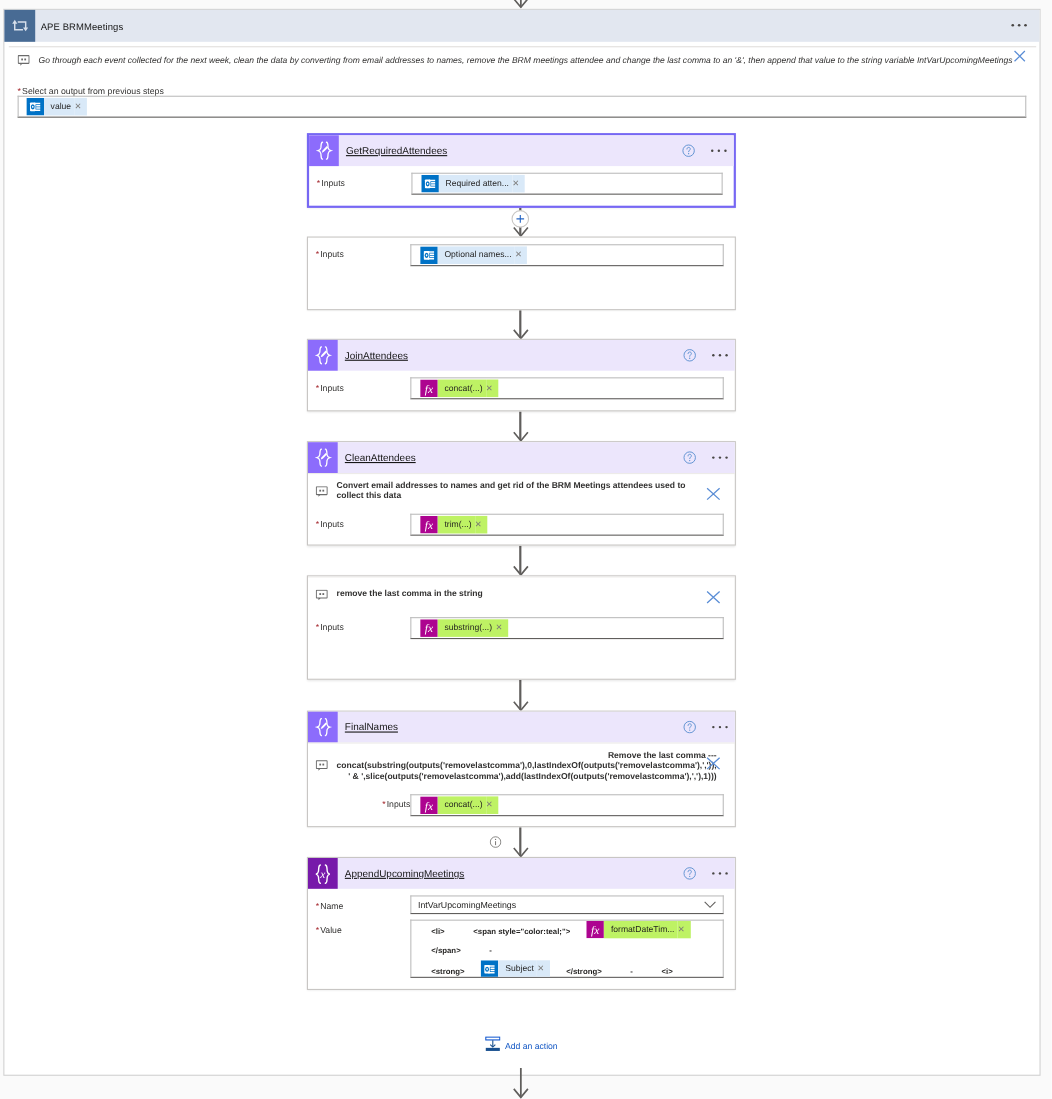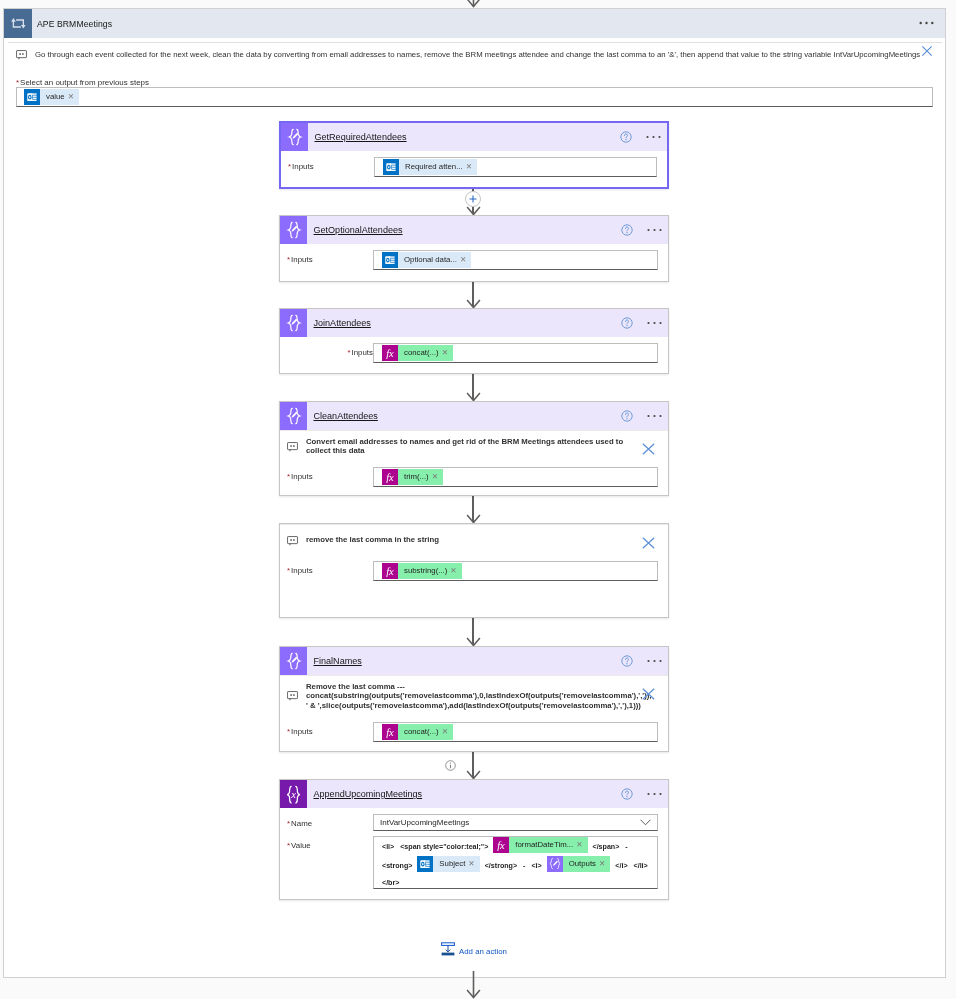--- a/index.html
+++ b/index.html
@@ -13,40 +13,40 @@
   
   .scope{position:absolute;left:3px;top:8px;width:943px;height:970px;
          background:#ffffff;border:1px solid #d0d0d0;box-sizing:border-box;}
   .scope-header{position:relative;height:29px;background:#e2e7f0;display:flex;align-items:center;}
   .scope-divider{position:absolute;left:4px;right:3px;top:33px;height:1px;background:#e1dfdd;}
   .scope-icon{width:28px;height:29px;background:#486b94;display:flex;align-items:center;justify-content:center;flex:0 0 auto;}
   .scope-title{font-size:8.6px;color:#161616;margin-left:5px;letter-spacing:0.1px;}
   .scope-menu{position:absolute;right:11px;top:12px;width:15px;height:4px;}
 
   
-  .scope-comment{position:relative;margin:0;padding:11px 12px 6px 12px;display:flex;align-items:center;}
+  .scope-comment{position:relative;margin:0;padding:11px 12px 6px 12px;display:flex;align-items:center;font-style:italic;}
   .cmt-icon{flex:0 0 auto;width:11px;height:10px;margin-top:1px;}
   .cmt-text{font-size:7.77px;color:#323130;margin-left:8px;line-height:9.6px;flex:1;padding-right:22px;}
   .scope-comment .cmt-text{padding-right:0;}
   .cmt-close{position:absolute;right:12px;top:7px;width:12px;height:12px;}
 
   
   .scope-field{padding:0 12px 0 12px;margin-top:12px;}
   .fld-label{font-size:7.95px;color:#323130;}
   .req{color:#a4262c;margin-right:1px;}
   .tokenbox{margin-top:0px;height:20px;border:1px solid #bdbdbd;background:#fff;border-bottom-color:#605e5c;display:flex;align-items:center;padding-left:7px;box-sizing:border-box;}
 
   
   .chip{display:inline-flex;align-items:center;height:16px;font-size:7.8px;white-space:nowrap;}
   .chip .ci{width:16px;height:16px;flex:0 0 auto;display:block;}
   .chip .cl{padding:0 3px 0 6px;line-height:16px;}
   .chip .cx{font-size:7.6px;color:#7a7876;padding-right:5px;line-height:16px;}
   .chip-conn .cl,.chip-conn .cx{background:#d9e9f8;}
   .chip-conn .cl{color:#201f1e;}
-  .chip-fx .cl,.chip-fx .cx{background:#86efac;}
+  .chip-fx .cl,.chip-fx .cx{background:#bef264;}
   .chip-fx .cl{color:#201f1e;}
   .chip-compose .cl,.chip-compose .cx{background:#86efac;}
   .chip-compose .cl{color:#201f1e;}
 
   
   .card{position:absolute;left:279px;width:390px;background:#fff;border:1px solid #c8c6c4;box-sizing:border-box;
         box-shadow:0 1px 2px rgba(0,0,0,0.10);}
   .card.sel{border:2px solid #7667f3;}
   .card-head{height:28px;display:flex;align-items:center;background:#ece6fc;position:relative;}
   .card-icon{width:27px;height:28px;flex:0 0 auto;display:flex;align-items:center;justify-content:center;}
@@ -82,21 +82,21 @@
   
   .addaction{position:absolute;left:441px;top:942px;display:flex;align-items:flex-end;}
   .addaction .aa-ic{width:14px;height:14px;margin-right:4px;}
   .addaction .aa-tx{font-size:7.85px;color:#1257c4;}
 
   .bot-arrow{position:absolute;left:466px;top:971px;width:15px;height:28px;}
   .tag{font-size:7.1px;color:#201f1e;font-weight:bold;white-space:nowrap;}
   .dash{font-size:7.1px;color:#201f1e;font-weight:bold;}
   .ctrl-rt{font-size:7.1px;}
   .ctrl-rt .chip{vertical-align:-4px;height:16px;margin:0 1px;}
-  .ctrl-rt .tag,.ctrl-rt .dash{margin:0 2px;text-align:center;}
+  .ctrl-rt .tag,.ctrl-rt .dash{margin:0 12px;text-align:center;}
 </style>
 </head>
 <body>
 
 <div class="page">
 
   <svg class="top-arrow" viewBox="0 0 15 10">
     <path d="M7.5 -4 V8.6" stroke="#605e5c" stroke-width="1.6" fill="none"></path>
     <path d="M1.1 0.9 L7.5 8.6 L13.9 0.9" stroke="#605e5c" stroke-width="1.5" fill="none"></path>
   </svg>
@@ -232,67 +232,45 @@
                   </svg>
                   <span class="cl">Required atten...</span>
                   <span class="cx">✕</span>
                 </span>
               </div>
             </div>
           </div>
         </div>
       </div>
       <div class="card" style="top:215px;height:67px;">
-        <div class="card-head">
-          <div class="card-icon ic-compose">
-            <svg width="18" height="18" viewBox="0 0 19 19">
-              <path d="M7.6 1.4 C5.8 1.7 6.4 4.5 6.0 6.8 C5.7 8.2 4.8 9.1 3.4 9.5 C4.8 9.9 5.7 10.8 6.0 12.2 C6.4 14.5 5.8 17.3 7.6 17.6" fill="none" stroke="#ffffff" stroke-width="1.25" stroke-linecap="round"></path>
-              <path d="M11.4 1.4 C13.2 1.7 12.6 4.5 13.0 6.8 C13.3 8.2 14.2 9.1 15.6 9.5 C14.2 9.9 13.3 10.8 13.0 12.2 C12.6 14.5 13.2 17.3 11.4 17.6" fill="none" stroke="#ffffff" stroke-width="1.25" stroke-linecap="round"></path>
-              <path d="M11.7 5.0 L13.1 6.4 L8.9 10.6 L6.9 11.4 L7.6 9.3 Z" fill="#ffffff"></path>
-            </svg>
-          </div>
-          <div class="card-title">GetOptionalAttendees</div>
-          <div class="card-actions">
-            <svg class="help-ic" viewBox="0 0 12 12">
-              <circle cx="6" cy="6" r="5.2" fill="none" stroke="#5a8fd0" stroke-width="0.85"></circle>
-              <path d="M4.5 4.5 C4.5 3.5 5.2 3.0 6.0 3.0 C6.9 3.0 7.5 3.5 7.5 4.4 C7.5 5.5 6.1 5.6 6.0 6.9" fill="none" stroke="#5a8fd0" stroke-width="0.85" stroke-linecap="round"></path>
-              <circle cx="6" cy="8.7" r="0.62" fill="#5a8fd0"></circle>
-            </svg>
-            <svg class="dots" viewBox="0 0 15 4">
-              <circle cx="1.5" cy="2" r="1.1" fill="#484644"></circle>
-              <circle cx="7.5" cy="2" r="1.1" fill="#484644"></circle>
-              <circle cx="13.5" cy="2" r="1.1" fill="#484644"></circle>
-            </svg>
-          </div>
-        </div>
         <div class="card-body">
           <div class="row">
             <div class="row-label"><span class="req">*</span>Inputs</div>
             <div class="row-ctrl">
               <div class="ctrl">
                 <span class="chip chip-conn">
                   <svg class="ci" viewBox="0 0 16 16">
                     <rect x="0" y="0" width="16" height="16" fill="#0072c6"></rect>
                     <path d="M7.0 4.4 h5.6 v1.35 h-5.6 z" fill="#ffffff"></path>
                     <path d="M8.9 6.5 h3.7 v1.35 h-3.7 z" fill="#ffffff"></path>
                     <path d="M8.9 8.55 h3.7 v1.35 h-3.7 z" fill="#ffffff"></path>
                     <path d="M7.0 10.6 h5.6 v1.35 h-5.6 z" fill="#ffffff"></path>
                     <rect x="3.3" y="4.2" width="5.0" height="7.9" rx="0.7" fill="#ffffff"></rect>
                     <ellipse cx="5.8" cy="8.15" rx="1.75" ry="2.3" fill="#0072c6"></ellipse>
                     <ellipse cx="5.8" cy="8.15" rx="0.72" ry="1.05" fill="#ffffff"></ellipse>
                   </svg>
-                  <span class="cl">Optional data...</span>
+                  <span class="cl">Optional names...</span>
                   <span class="cx">✕</span>
                 </span>
               </div>
             </div>
           </div>
         </div>
       </div>
-      <div class="card" style="top:308px;height:66px;text-align:right;">
+      <div class="card" style="top:308px;height:66px;">
         <div class="card-head">
           <div class="card-icon ic-compose">
             <svg width="18" height="18" viewBox="0 0 19 19">
               <path d="M7.6 1.4 C5.8 1.7 6.4 4.5 6.0 6.8 C5.7 8.2 4.8 9.1 3.4 9.5 C4.8 9.9 5.7 10.8 6.0 12.2 C6.4 14.5 5.8 17.3 7.6 17.6" fill="none" stroke="#ffffff" stroke-width="1.25" stroke-linecap="round"></path>
               <path d="M11.4 1.4 C13.2 1.7 12.6 4.5 13.0 6.8 C13.3 8.2 14.2 9.1 15.6 9.5 C14.2 9.9 13.3 10.8 13.0 12.2 C12.6 14.5 13.2 17.3 11.4 17.6" fill="none" stroke="#ffffff" stroke-width="1.25" stroke-linecap="round"></path>
               <path d="M11.7 5.0 L13.1 6.4 L8.9 10.6 L6.9 11.4 L7.6 9.3 Z" fill="#ffffff"></path>
             </svg>
           </div>
           <div class="card-title">JoinAttendees</div>
           <div class="card-actions">
@@ -403,21 +381,21 @@
                     <text x="8" y="12" font-family="Liberation Serif, serif" font-style="italic" font-size="10.5" fill="#fff" text-anchor="middle">fx</text>
                   </svg>
                   <span class="cl">substring(...)</span>
                   <span class="cx">✕</span>
                 </span>
               </div>
             </div>
           </div>
         </div>
       </div>
-      <div class="card" style="top:646px;height:106px;">
+      <div class="card" style="top:646px;height:106px;text-align:right;">
         <div class="card-head">
           <div class="card-icon ic-compose">
             <svg width="18" height="18" viewBox="0 0 19 19">
               <path d="M7.6 1.4 C5.8 1.7 6.4 4.5 6.0 6.8 C5.7 8.2 4.8 9.1 3.4 9.5 C4.8 9.9 5.7 10.8 6.0 12.2 C6.4 14.5 5.8 17.3 7.6 17.6" fill="none" stroke="#ffffff" stroke-width="1.25" stroke-linecap="round"></path>
               <path d="M11.4 1.4 C13.2 1.7 12.6 4.5 13.0 6.8 C13.3 8.2 14.2 9.1 15.6 9.5 C14.2 9.9 13.3 10.8 13.0 12.2 C12.6 14.5 13.2 17.3 11.4 17.6" fill="none" stroke="#ffffff" stroke-width="1.25" stroke-linecap="round"></path>
               <path d="M11.7 5.0 L13.1 6.4 L8.9 10.6 L6.9 11.4 L7.6 9.3 Z" fill="#ffffff"></path>
             </svg>
           </div>
           <div class="card-title">FinalNames</div>
           <div class="card-actions">

